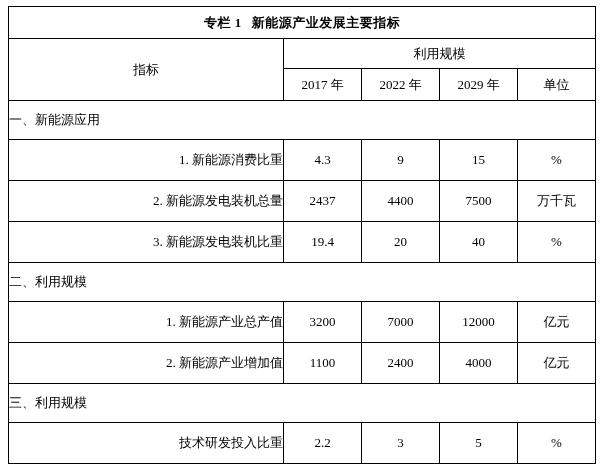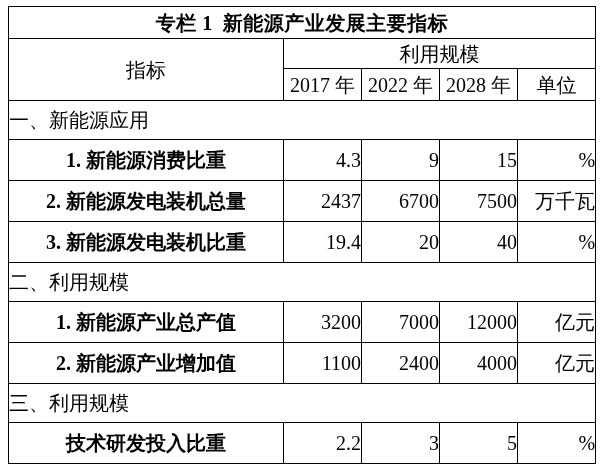--- a/index.html
+++ b/index.html
@@ -29,21 +29,21 @@
   }
   table.main {
     border-collapse: collapse;
     width: 587px;
     table-layout: fixed;
   }
   table.main td {
     border: 1px solid #000000;
     padding: 0;
     vertical-align: middle;
-    font-size: 20px;
+    font-size: 13px;
     line-height: 1.2;
   }
   
   .title-cell {
     height: 31px;
     text-align: center;
     font-weight: bold;
     font-size: 15.5px;
     letter-spacing: 0.5px;
   }
@@ -61,27 +61,26 @@
   .hdr-scale {
     height: 29px;
   }
   .hdr-year {
     height: 31px;
   }
   
   .label-cell {
     height: 40px;
     padding-left: 12px;
-    text-align: center;
+    text-align: right;
     font-size: 14.5px;
-    font-weight: bold;
   }
   .num-cell {
     height: 40px;
-    text-align: right;
+    text-align: center;
     font-size: 14.5px;
   }
   .section-cell {
     height: 38px;
     padding-left: 12px;
     text-align: left;
     font-size: 14.5px;
   }
 </style>
 </head>
@@ -103,40 +102,40 @@
             <span class="t-num">专栏 1</span><span>新能源产业发展主要指标</span>
           </td>
         </tr>
         <tr>
           <td class="hdr hdr-index" rowspan="2">指标</td>
           <td class="hdr hdr-scale" colspan="4">利用规模</td>
         </tr>
         <tr>
           <td class="hdr hdr-year">2017 年</td>
           <td class="hdr hdr-year">2022 年</td>
-          <td class="hdr hdr-year">2028 年</td>
+          <td class="hdr hdr-year">2029 年</td>
           <td class="hdr hdr-year">单位</td>
         </tr>
 
         <tr>
           <td class="section-cell" colspan="5">一、新能源应用</td>
         </tr>
 
         <tr>
           <td class="label-cell">1. 新能源消费比重</td>
           <td class="num-cell">4.3</td>
           <td class="num-cell">9</td>
           <td class="num-cell">15</td>
           <td class="num-cell">%</td>
         </tr>
 
         <tr>
           <td class="label-cell">2. 新能源发电装机总量</td>
           <td class="num-cell">2437</td>
-          <td class="num-cell">6700</td>
+          <td class="num-cell">4400</td>
           <td class="num-cell">7500</td>
           <td class="num-cell">万千瓦</td>
         </tr>
 
         <tr>
           <td class="label-cell">3. 新能源发电装机比重</td>
           <td class="num-cell">19.4</td>
           <td class="num-cell">20</td>
           <td class="num-cell">40</td>
           <td class="num-cell">%</td>

